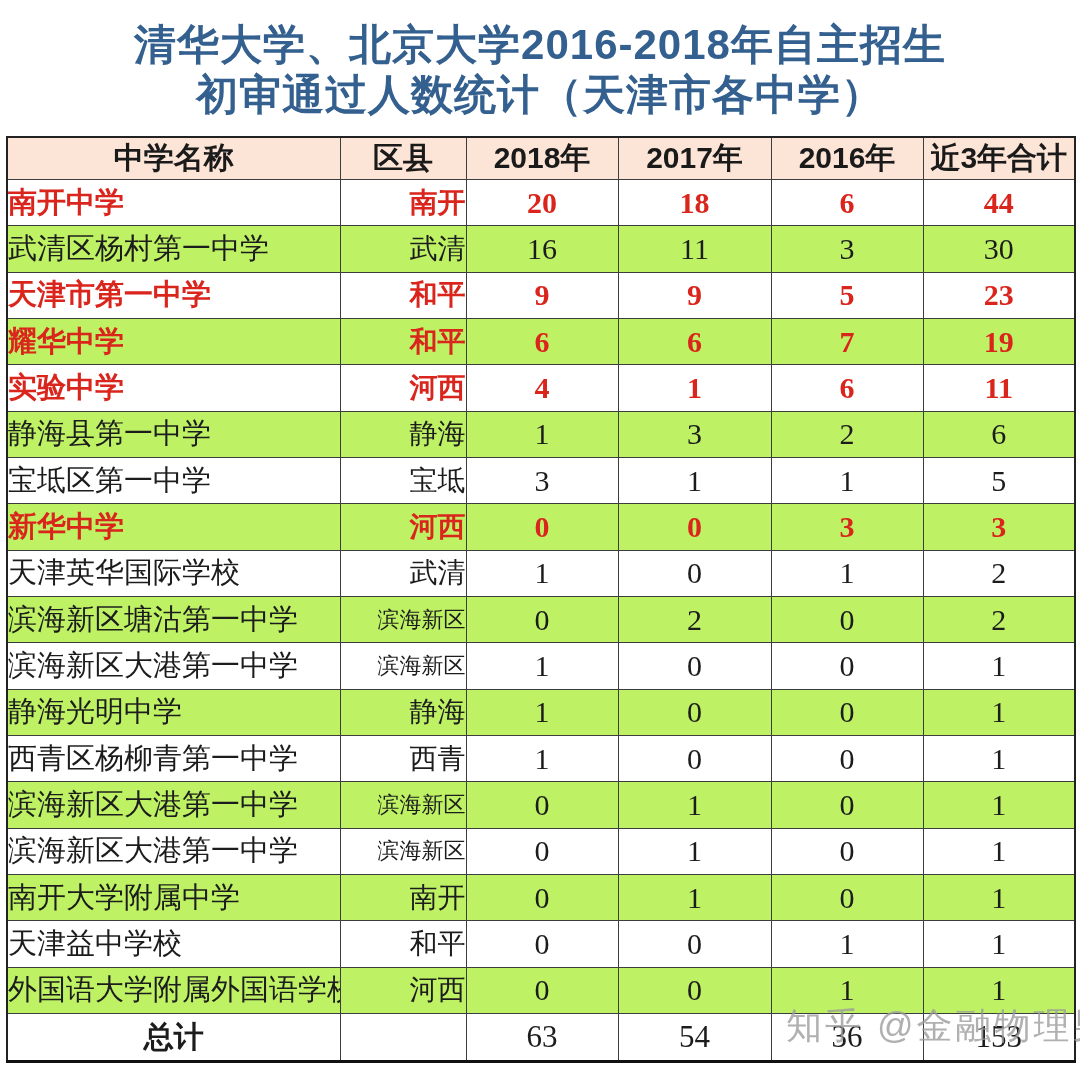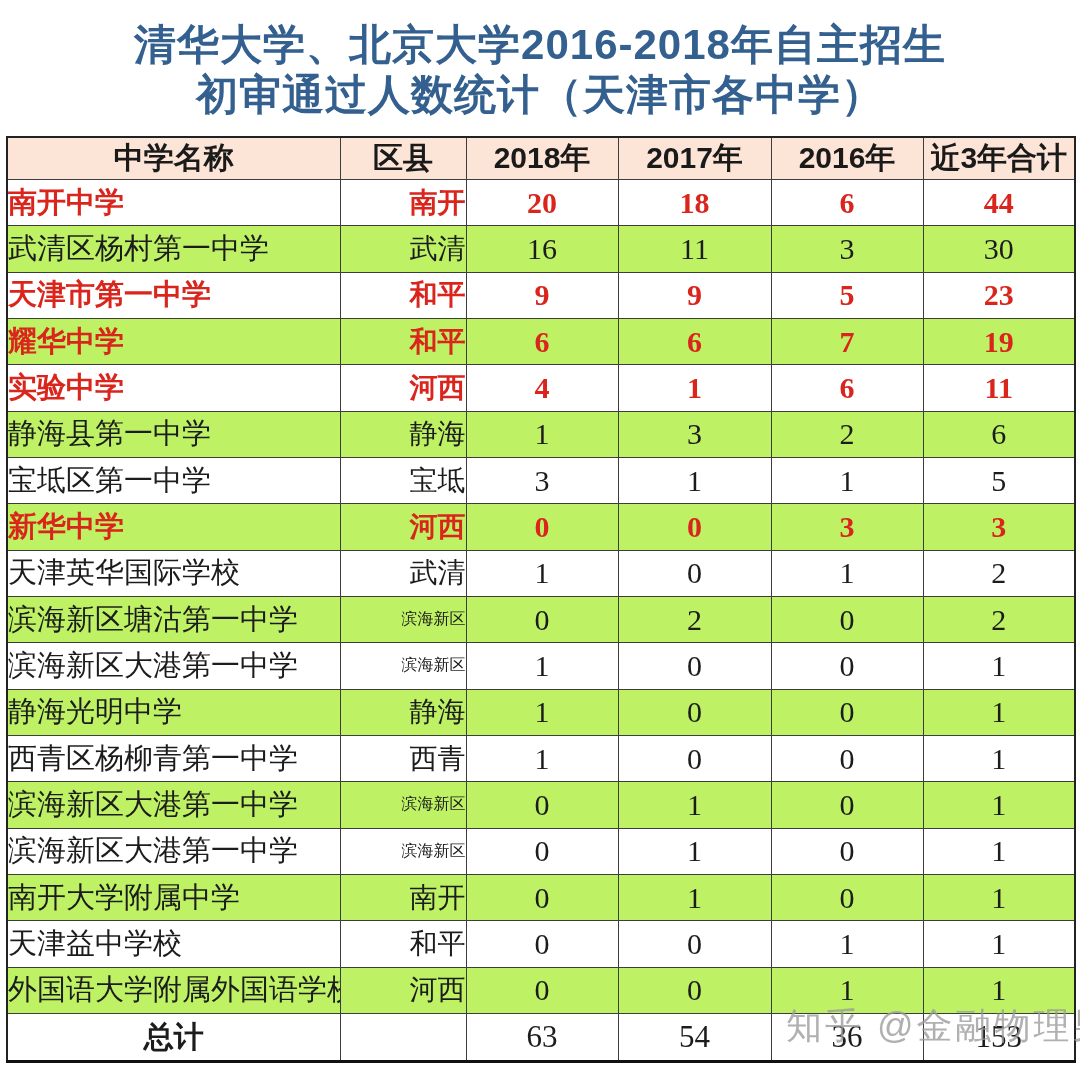--- a/index.html
+++ b/index.html
@@ -28,21 +28,21 @@
     vertical-align:middle;
   }
   thead tr { height:32px; background:#fce4d6; }
   th {
     font-family:"Liberation Sans","DejaVu Sans",sans-serif;
     font-weight:bold; font-size:30px; color:#1a1a1a; text-align:center;
   }
   tbody td, tfoot td { font-size:29px; color:#1c1c1c; }
   td.school { text-align:left; }
   td.district { text-align:right; font-size:28px;padding-left:21px; }
-  td.district.small { font-size:16px; }
+  td.district.small { font-size:22px; }
   td.num { text-align:center; font-size:30px; }
   tr.alt { background:#bef264; }
   tr.hl td { color:#da251d; font-weight:bold; }
   tfoot tr { height:48px; background:#ffffff; }
   td.total-label { text-align:center; font-weight:bold; font-size:30px;margin-top:10px; }
   tfoot td.num { font-size:31px; }
   .watermark {
     position:absolute; left:786px; top:1002px;
     font-family:"Liberation Sans","DejaVu Sans",sans-serif;
     font-size:36px; color:#9b9b9b; opacity:0.78; letter-spacing:3px;

